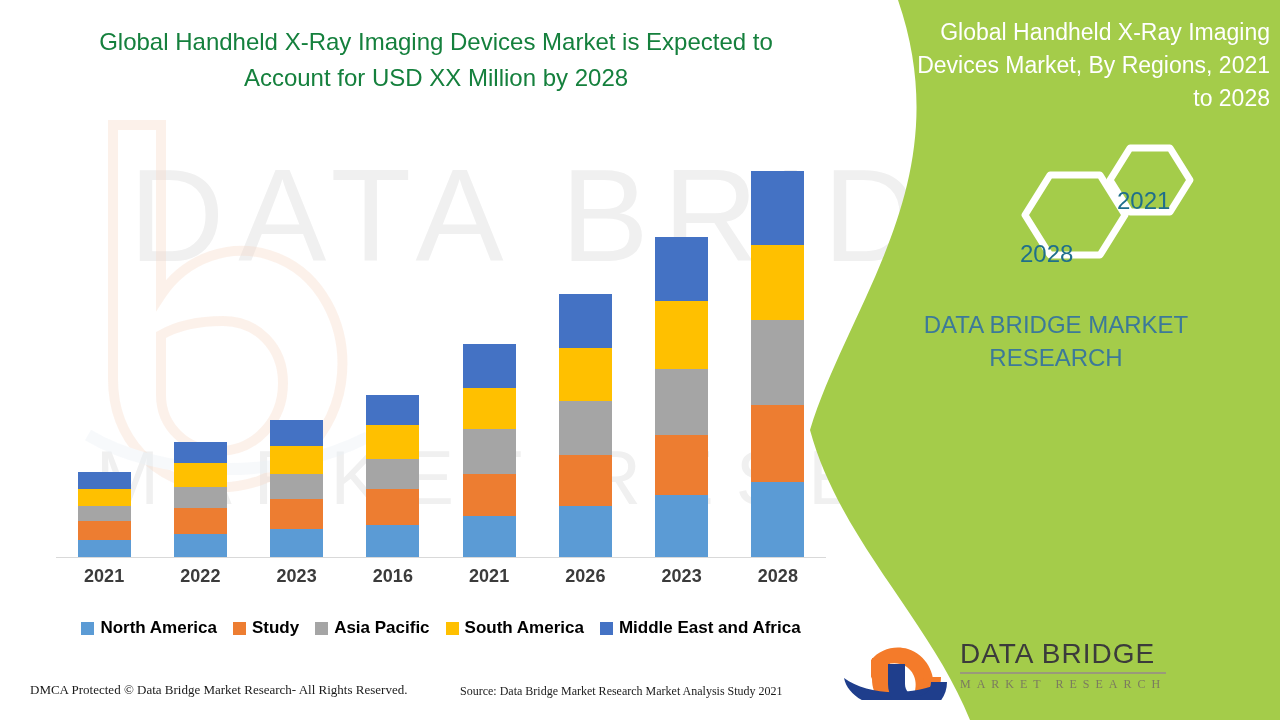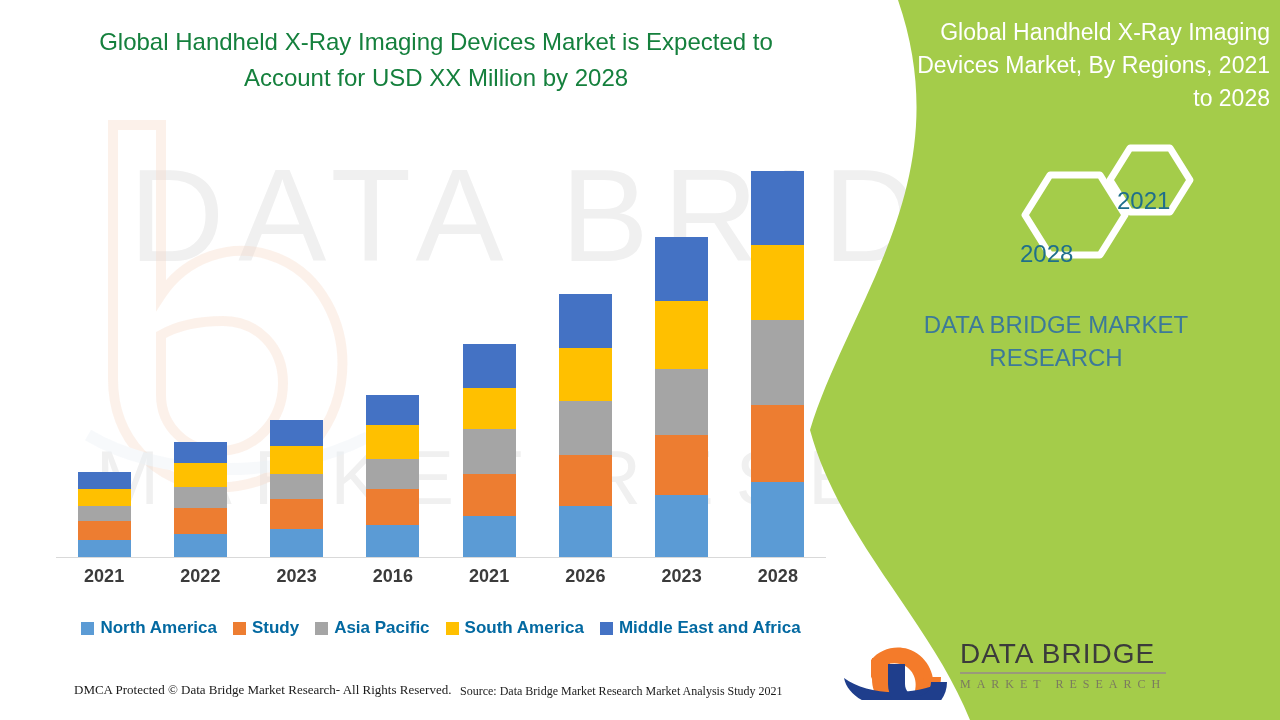--- a/index.html
+++ b/index.html
@@ -91,27 +91,26 @@
     flex:1 1 0;text-align:center;color:#3b3b3b;font-size:18px;font-weight:bold;
     font-family:"Liberation Sans",sans-serif;
   }
 
   .legend{
     position:absolute;left:46px;top:616px;width:790px;height:24px;
     display:flex;align-items:center;justify-content:center;gap:16px;z-index:4;
   }
   .legend-item{display:flex;align-items:center;gap:6px;}
   .legend-swatch{width:13px;height:13px;display:inline-block;}
-  .legend-label{color:#0369a1;font-size:17px;font-weight:bold;font-family:"Liberation Sans",sans-serif;}
+  .legend-label{color:#000000;font-size:17px;font-weight:bold;font-family:"Liberation Sans",sans-serif;}
 
   .footer{position:absolute;left:0;top:682px;width:860px;height:24px;z-index:4;}
   .footer-left{
     position:absolute;left:30px;top:0;color:#1a1a1a;font-size:13px;
     font-family:"Liberation Serif",serif;
-    margin-left:44px;
   }
   .footer-right{
     position:absolute;left:460px;top:2px;color:#1a1a1a;font-size:12px;
     font-family:"Liberation Serif",serif;
   }
 </style>
 </head>
 <body>
 
 <div id="root">

